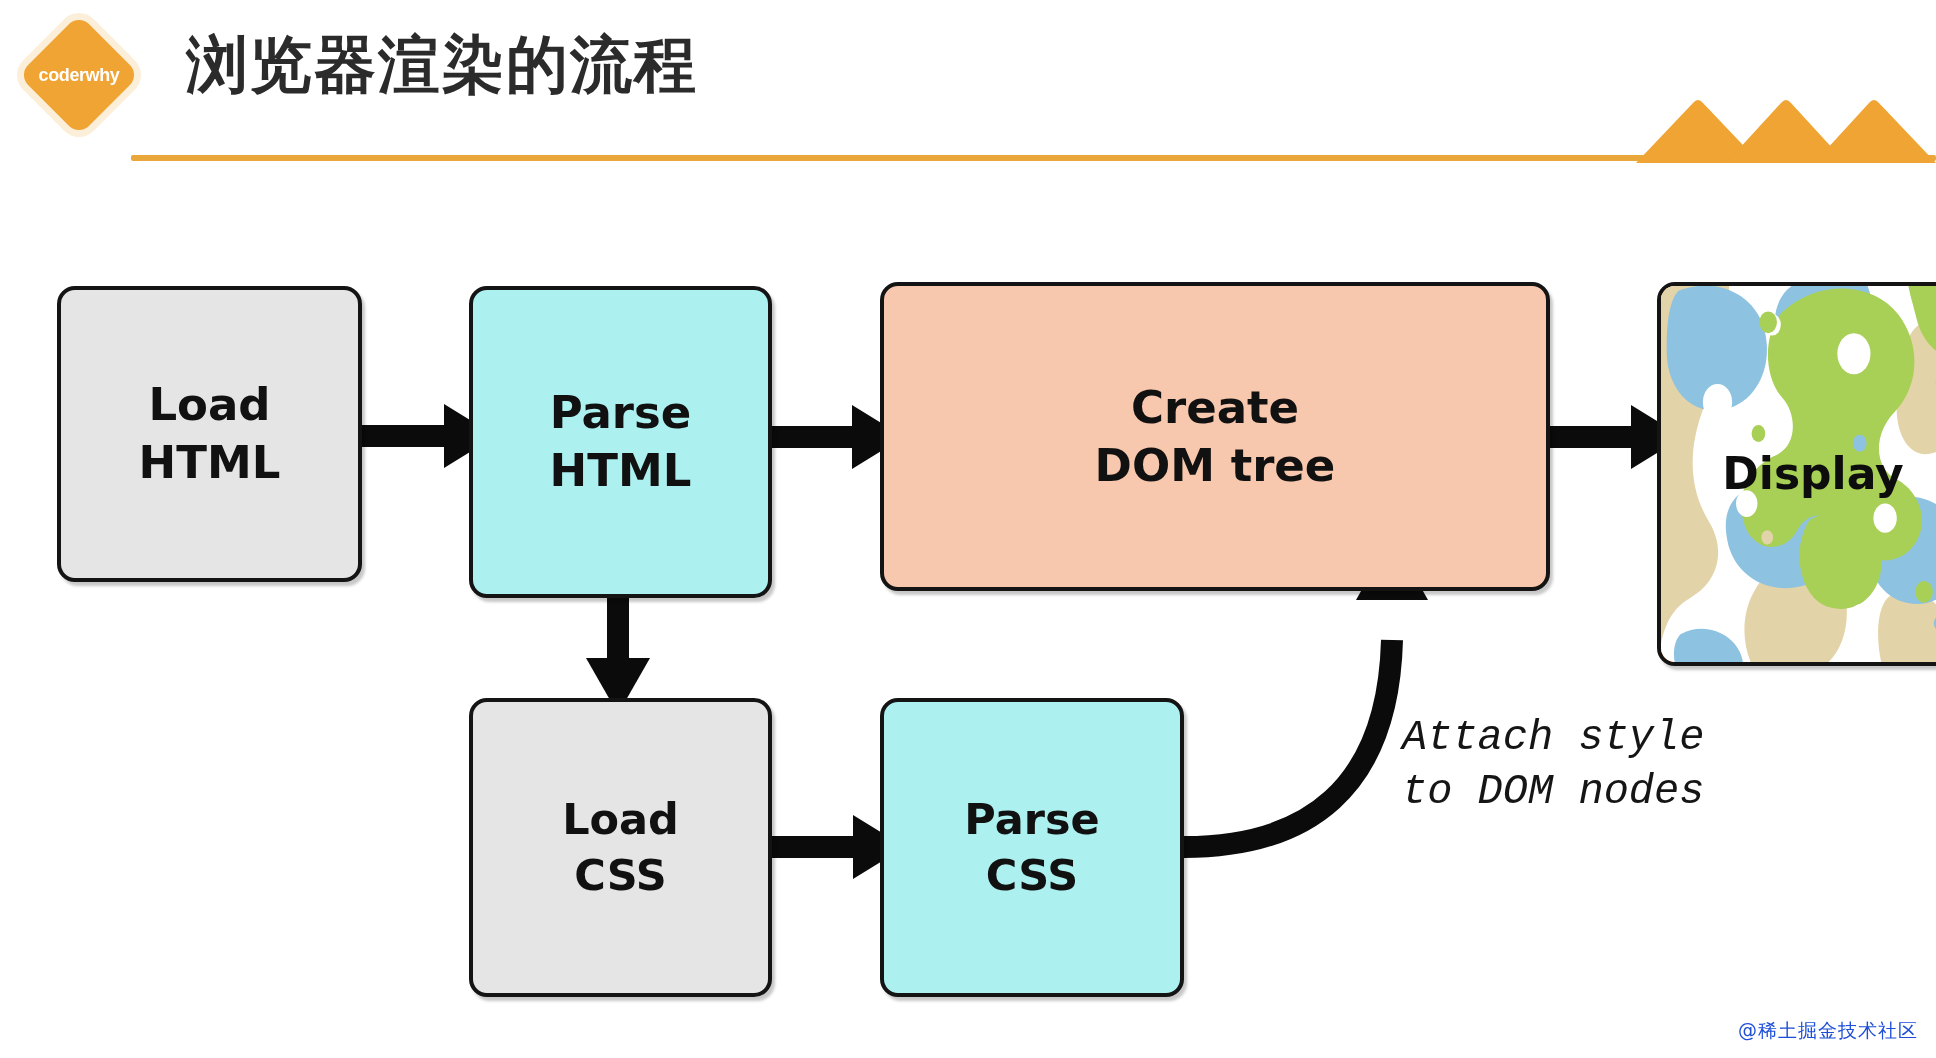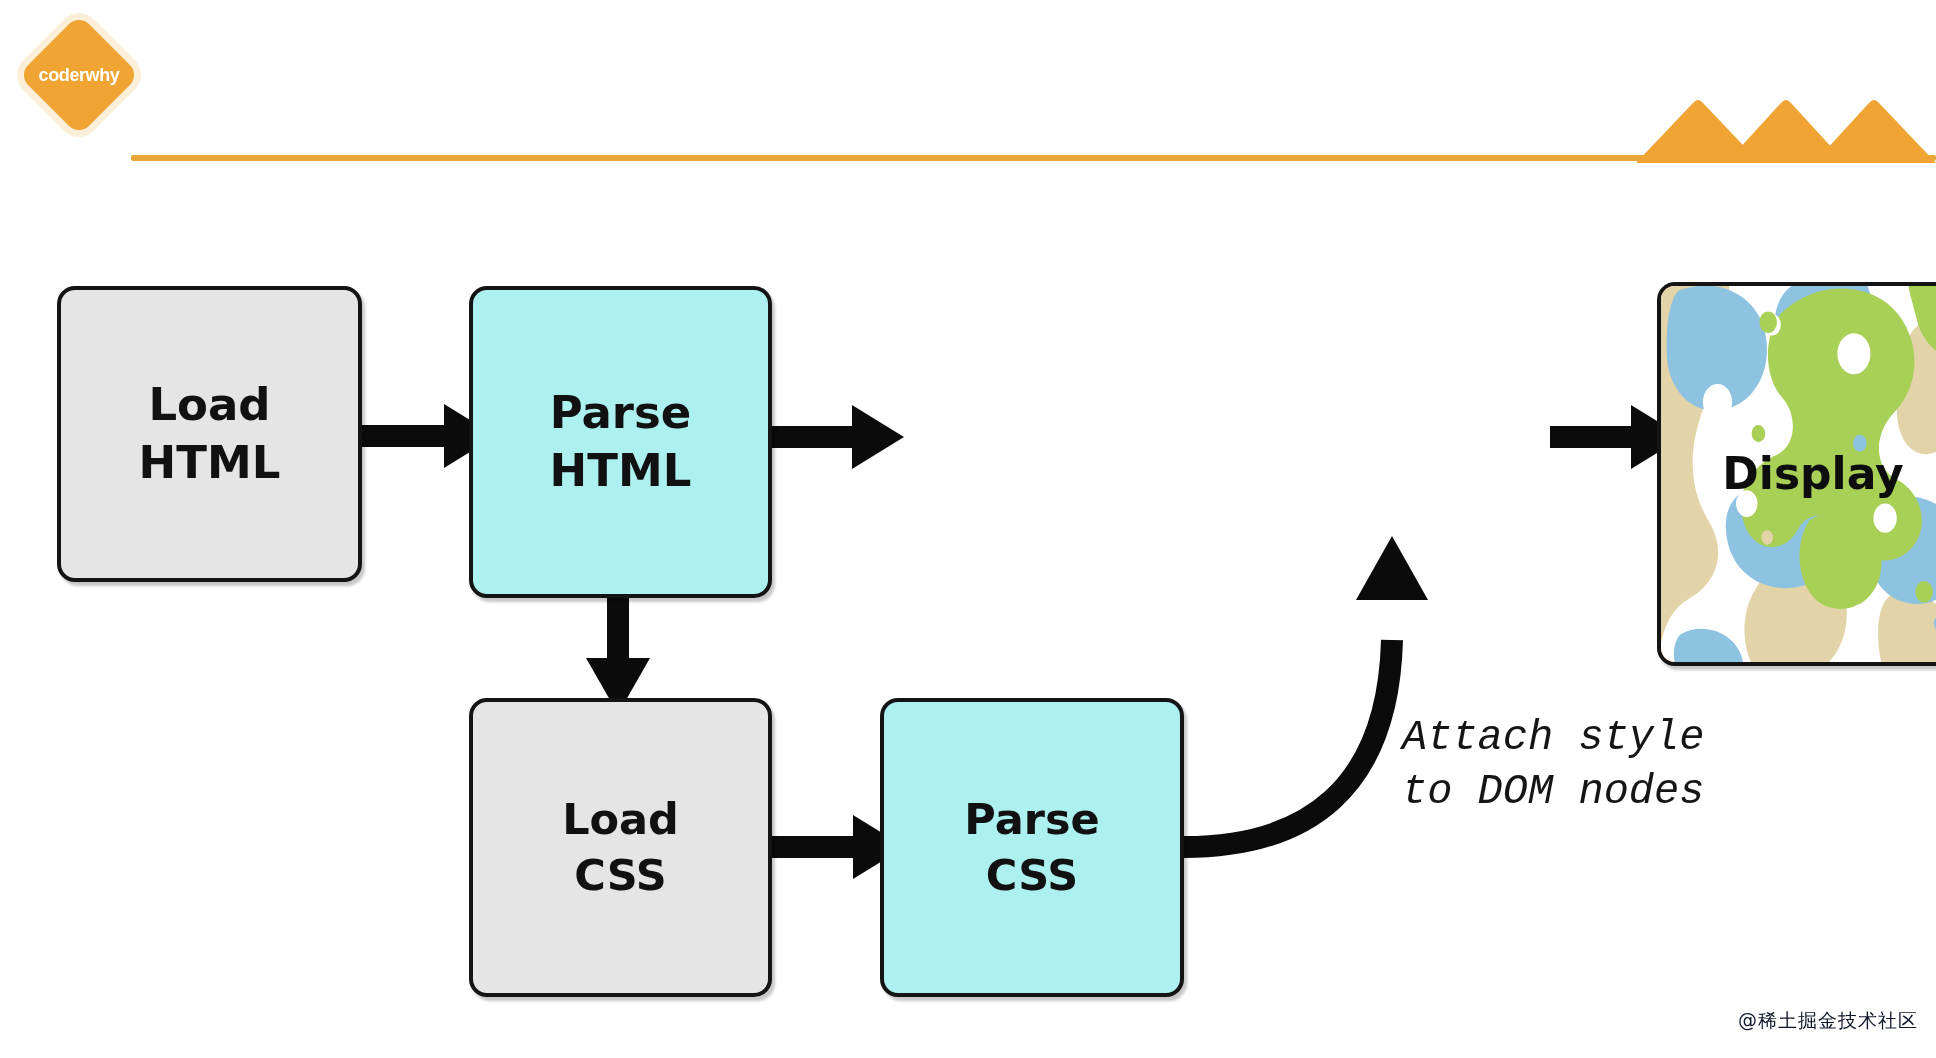--- a/index.html
+++ b/index.html
@@ -84,35 +84,36 @@
   .arrow-svg { position: absolute; z-index: 1; }
 
   #attach-label {
     position: absolute; left: 1358px; top: 712px;
     font-size: 42px; font-style: italic; color: #151515;
     font-family: Liberation Mono, monospace;
     line-height: 1.28; white-space: pre-line; z-index: 4;
   }
 
   #watermark {
-    position: absolute; right: 18px; bottom: 24px;
-    font-size: 19px; color: #0f172a; letter-spacing: 1px;
+    position: absolute; right: 18px; bottom: 14px;
+    font-size: 19px; color: #1d4ed8; letter-spacing: 1px;
     font-family: "DejaVu Sans", sans-serif;
   }
 </style>
 </head>
 <body>
 
 <div id="header">
 
   <div id="logo-wrap">
     <div id="logo-diamond"></div>
     <div id="logo-text">coderwhy</div>
   </div>
 
+  <div id="page-title">浏览器渲染的流程</div>
 
   <div id="header-rule"></div>
 
   <svg id="header-mountains" width="346" height="68" viewBox="0 0 346 68">
     <path d="M 40 68 L 97 8 Q 102 2 107 8 L 164 68 Z" fill="#EFA433"></path>
     <path d="M 130 68 L 185 8 Q 190 2 195 8 L 250 68 Z" fill="#EFA433"></path>
     <path d="M 218 68 L 273 8 Q 278 2 283 8 L 340 68 Z" fill="#EFA433"></path>
   </svg>
 </div>
 
@@ -155,20 +156,24 @@
   <div class="node" id="node-load-html">
     <span class="lbl">Load
 HTML</span>
   </div>
 
   <div class="node" id="node-parse-html">
     <span class="lbl">Parse
 HTML</span>
   </div>
 
+  <div class="node" id="node-create-dom">
+    <span class="lbl">Create
+DOM tree</span>
+  </div>
 
   <div class="node" id="node-display">
     <svg id="display-canvas" viewBox="0 0 312 311" preserveAspectRatio="none">
       <rect x="0" y="0" width="312" height="311" fill="#ffffff"></rect>
 
       <path d="M 0 0 L 70 0 C 66 40 58 70 44 100 C 26 138 30 170 50 196 C 66 218 60 244 30 258 C 12 266 4 280 0 296 Z" fill="#E3D3A8"></path>
       <path d="M 270 30 C 296 26 312 48 312 80 C 312 110 300 132 280 138 C 256 144 240 124 242 96 C 244 62 252 34 270 30 Z" fill="#E3D3A8"></path>
       <path d="M 96 252 C 120 218 160 212 180 238 C 198 262 192 296 172 311 L 92 311 C 82 292 84 268 96 252 Z" fill="#E3D3A8"></path>
       <path d="M 236 256 C 262 246 292 262 300 288 C 304 300 302 306 300 311 L 226 311 C 220 290 222 262 236 256 Z" fill="#E3D3A8"></path>
 

